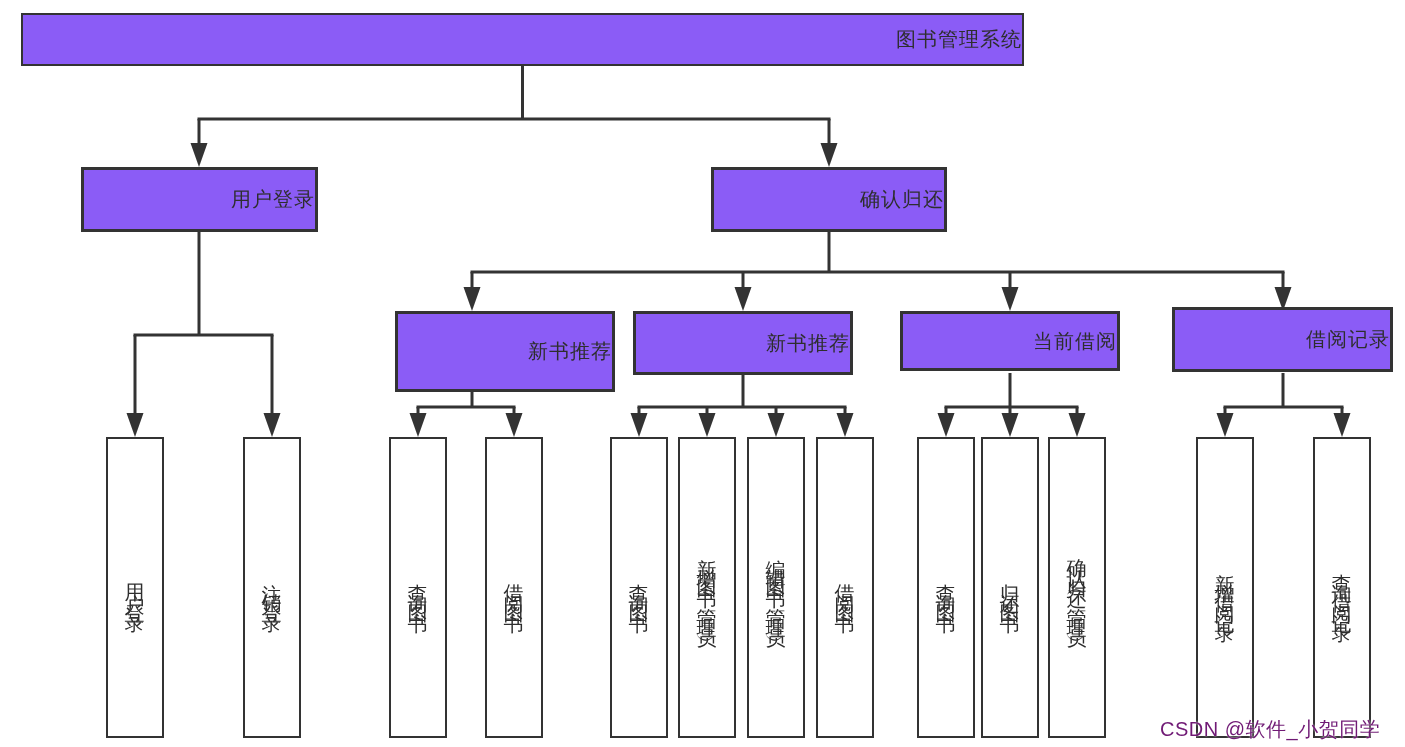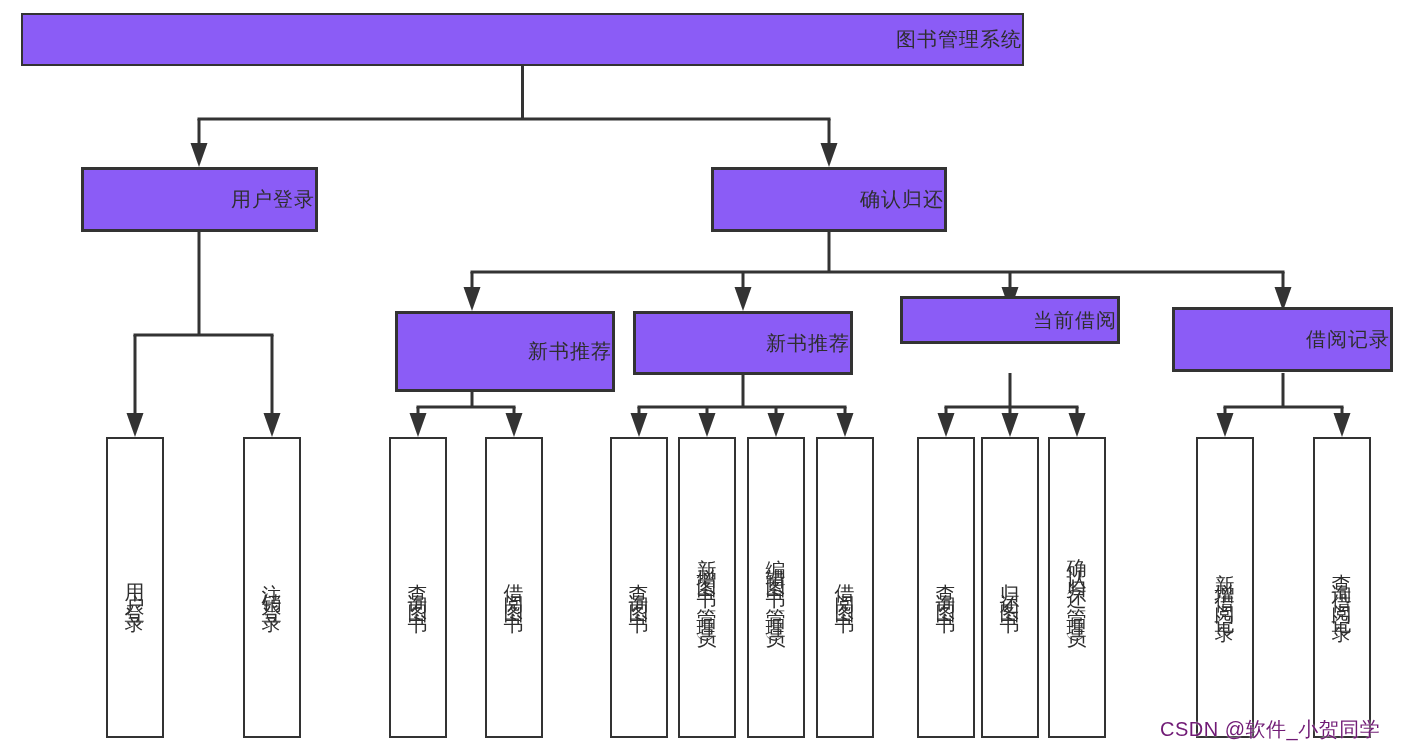--- a/index.html
+++ b/index.html
@@ -147,21 +147,21 @@
   <div class="box" style="left:711px;top:167px;width:236px;height:65px;">
     <span>确认归还</span>
   </div>
 
   <div class="box" style="left:363px;top:311px;width:220px;height:81px;margin-left:32px;">
     <span>新书推荐</span>
   </div>
   <div class="box" style="left:633px;top:311px;width:220px;height:64px;">
     <span>新书推荐</span>
   </div>
-  <div class="box" style="left:900px;top:296px;width:220px;height:48px;font-family:Liberation Serif, serif;">
+  <div class="box" style="left:900px;top:311px;width:220px;height:60px;font-family:Liberation Serif, serif;">
     <span>当前借阅</span>
   </div>
   <div class="box" style="left:1172px;top:307px;width:221px;height:65px;">
     <span>借阅记录</span>
   </div>
 
   <div class="vbox" style="left:106px;">
     <span class="vtext">用户登录</span>
   </div>
   <div class="vbox" style="left:243px;">

